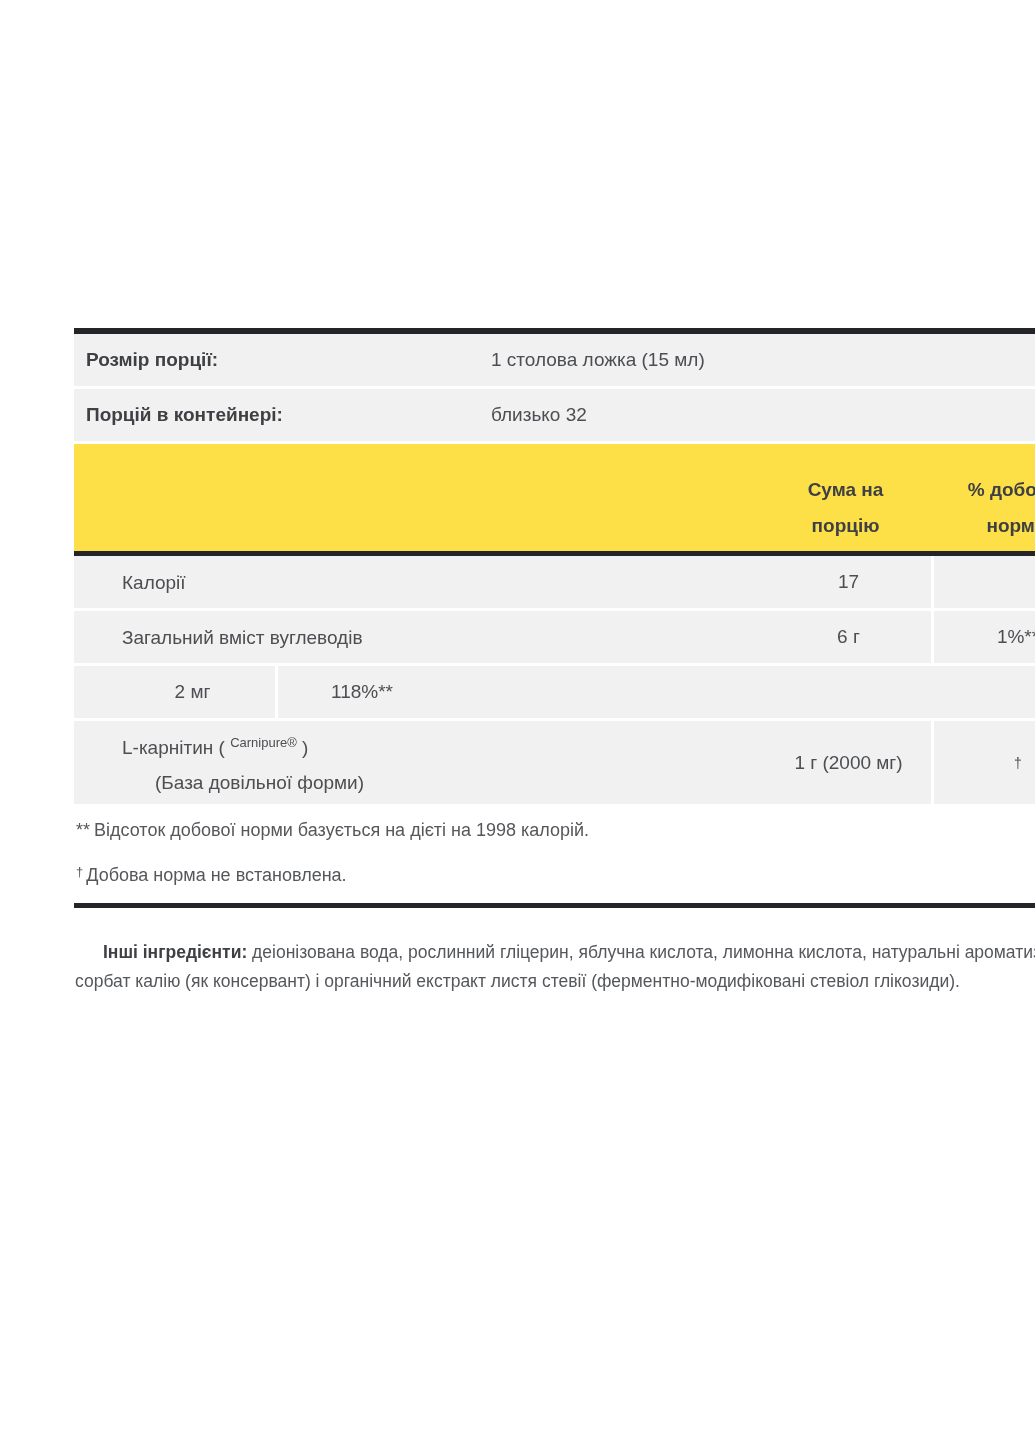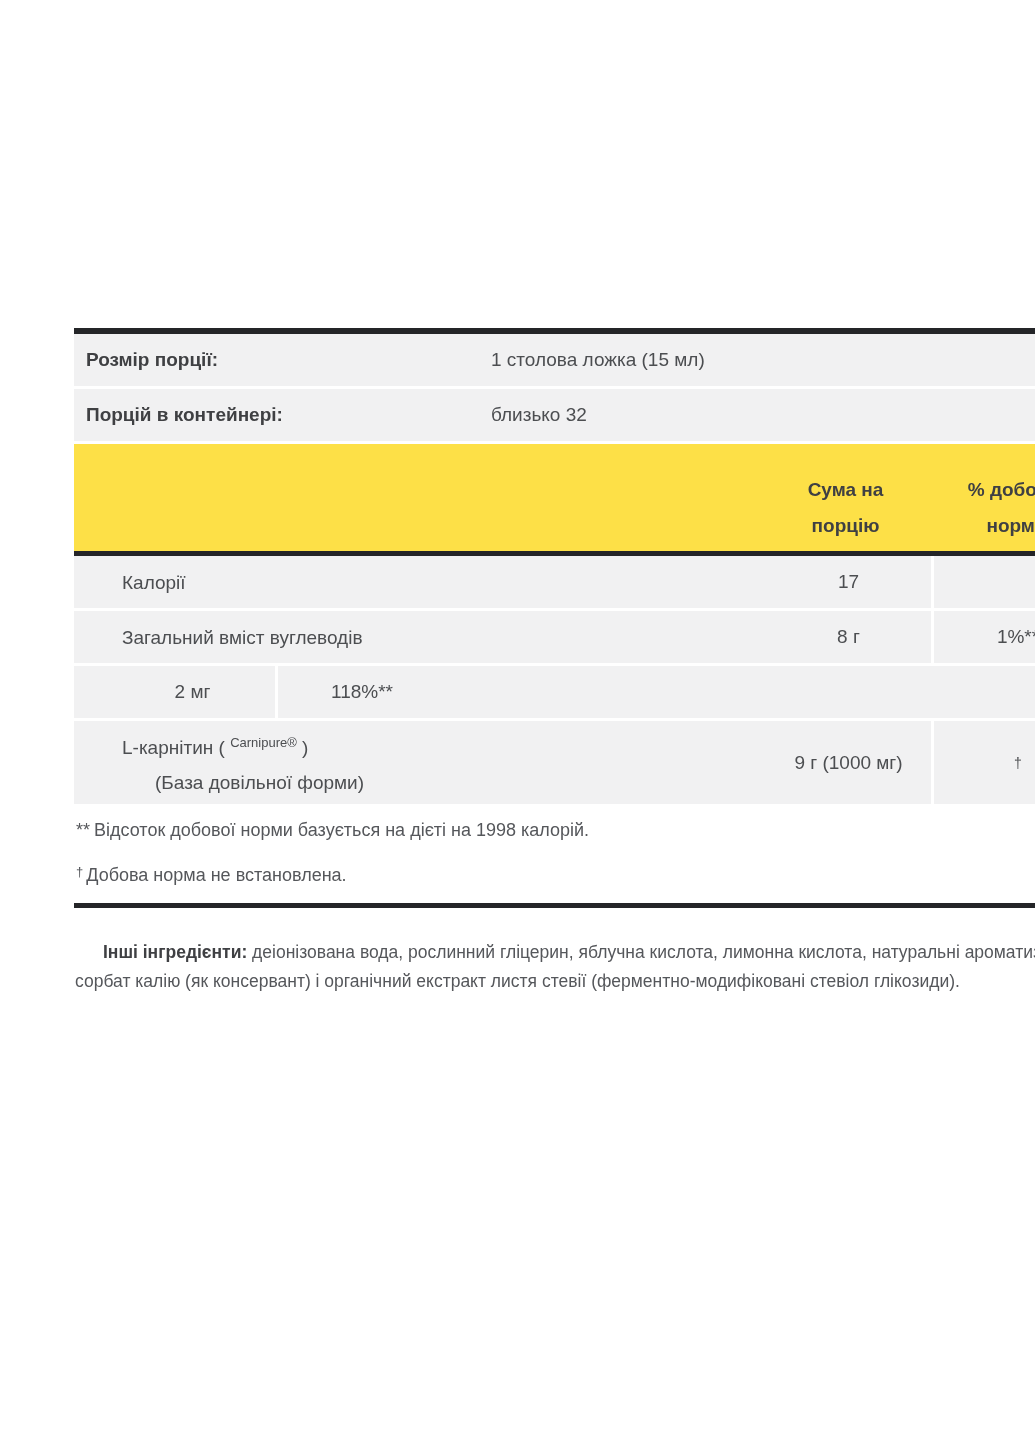--- a/index.html
+++ b/index.html
@@ -172,36 +172,36 @@
       <span>Калорії</span>
     </div>
     <div class="bcell-amount">17</div>
     <div class="bcell-dv"></div>
   </div>
 
   <div class="brow single">
     <div class="bcell-name">
       <span>Загальний вміст вуглеводів</span>
     </div>
-    <div class="bcell-amount">8 г</div>
+    <div class="bcell-amount">6 г</div>
     <div class="bcell-dv">1%**</div>
   </div>
 
   <div class="brow single">
     <div class="bcell-amount">2 мг</div>
     <div class="bcell-dv">118%**</div>
   </div>
 
 
   <div class="brow double">
     <div class="bcell-name">
       <span class="line1"><span>L-карнітин ( </span><span class="sup-trademark">Carnipure®</span><span> )</span></span>
       <span class="line2">(База довільної форми)</span>
     </div>
-    <div class="bcell-amount">9 г (1000 мг)</div>
+    <div class="bcell-amount">1 г (2000 мг)</div>
     <div class="bcell-dv">
         <span class="dagger">†</span>
       </div>
   </div>
 
   <div class="footnotes">
     <div class="footnote">
       <span class="fn-marker">**</span><span>Відсоток добової норми базується на дієті на 1998 калорій.</span>
     </div>
     <div class="footnote">

